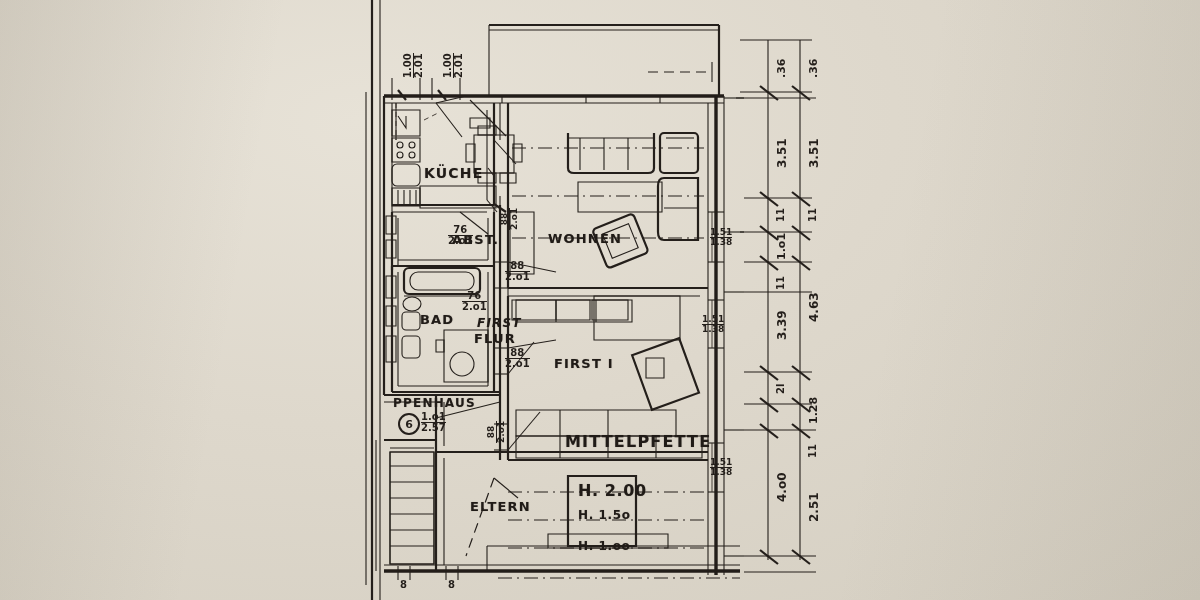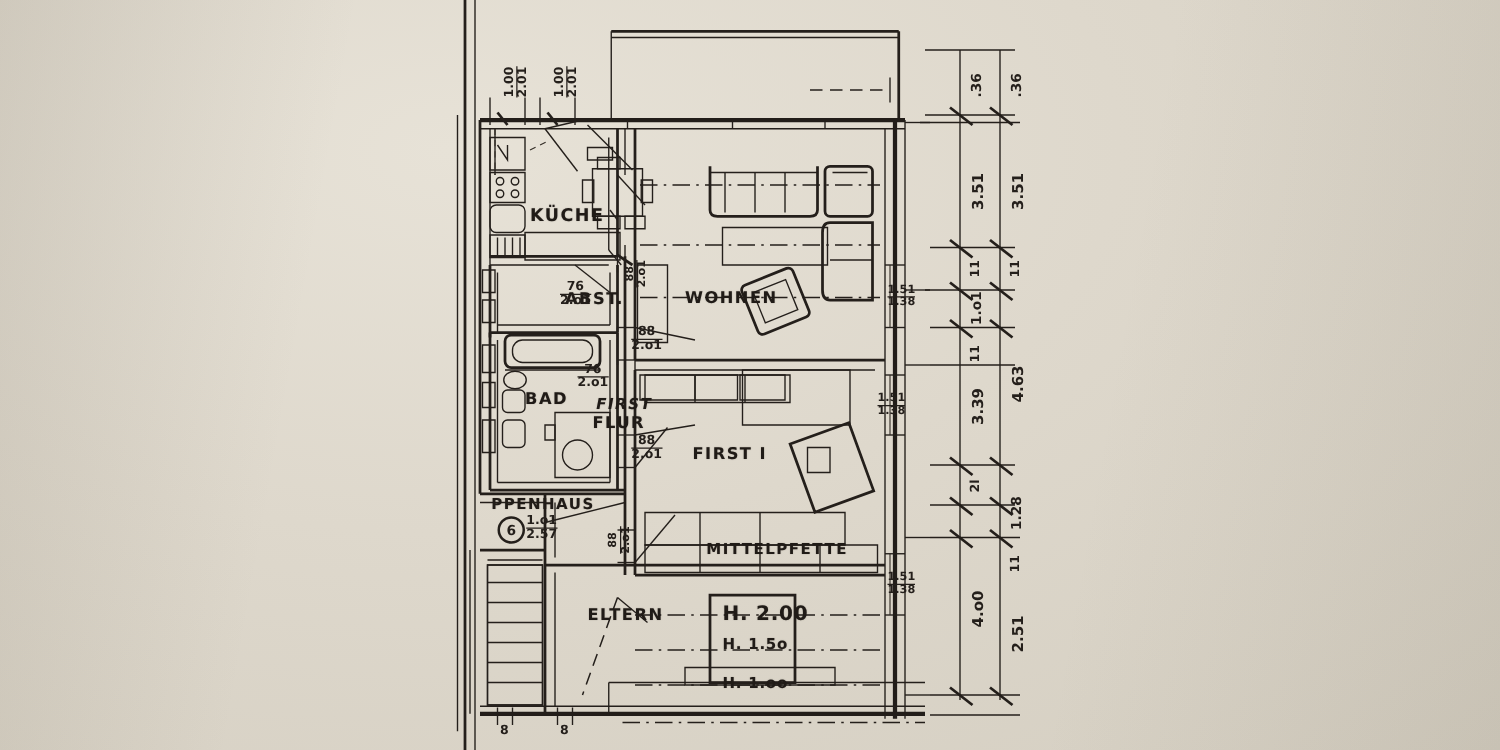--- a/index.html
+++ b/index.html
@@ -366,25 +366,25 @@
       <path class="s1" d="M500 416 L500 452"></path>
     </g>
   </svg>
 
   <div class="lbl" style="left:424px;top:165px;font-size:14px;">KÜCHE</div>
   <div class="lbl" style="left:417px;top:232px;font-size:13px;margin-left:35px;">ABST.</div>
   <div class="lbl" style="left:420px;top:312px;font-size:13px;">BAD</div>
   <div class="lbl" style="left:548px;top:231px;font-size:13px;">WOHNEN</div>
   <div class="lbl" style="left:474px;top:331px;font-size:13px;text-align:right;">FLUR</div>
   <div class="lbl" style="left:554px;top:356px;font-size:13px;">FIRST I</div>
-  <div class="lbl" style="left:470px;top:485px;font-size:13px;">ELTERN</div>
+  <div class="lbl" style="left:470px;top:499px;font-size:13px;">ELTERN</div>
   <div class="lbl" style="left:364px;top:396px;font-size:12px;margin-left:29px;">PPENHAUS</div>
 
   <div class="lbl" style="left:477px;top:316px;font-size:12px;font-style:italic;">FIRST</div>
-  <div class="lbl" style="left:565px;top:432px;font-size:12px;">MITTELPFETTE</div>
+  <div class="lbl" style="left:565px;top:432px;font-size:16px;">MITTELPFETTE</div>
 
   <div class="lbl" style="left:578px;top:481px;font-size:16px;letter-spacing:.6px;">H.  2.00</div>
   <div class="lbl" style="left:578px;top:508px;font-size:12px;letter-spacing:.6px;">H.  1.5o</div>
   <div class="lbl" style="left:578px;top:539px;font-size:12px;letter-spacing:.6px;">H.  1.oo</div>
 
   <div class="frac" style="left:448px;top:225px;font-size:10px;">
     <span class="t">76</span>
     <span class="b">2.o1</span>
   </div>
   <div class="frac" style="left:462px;top:291px;font-size:10px;">

